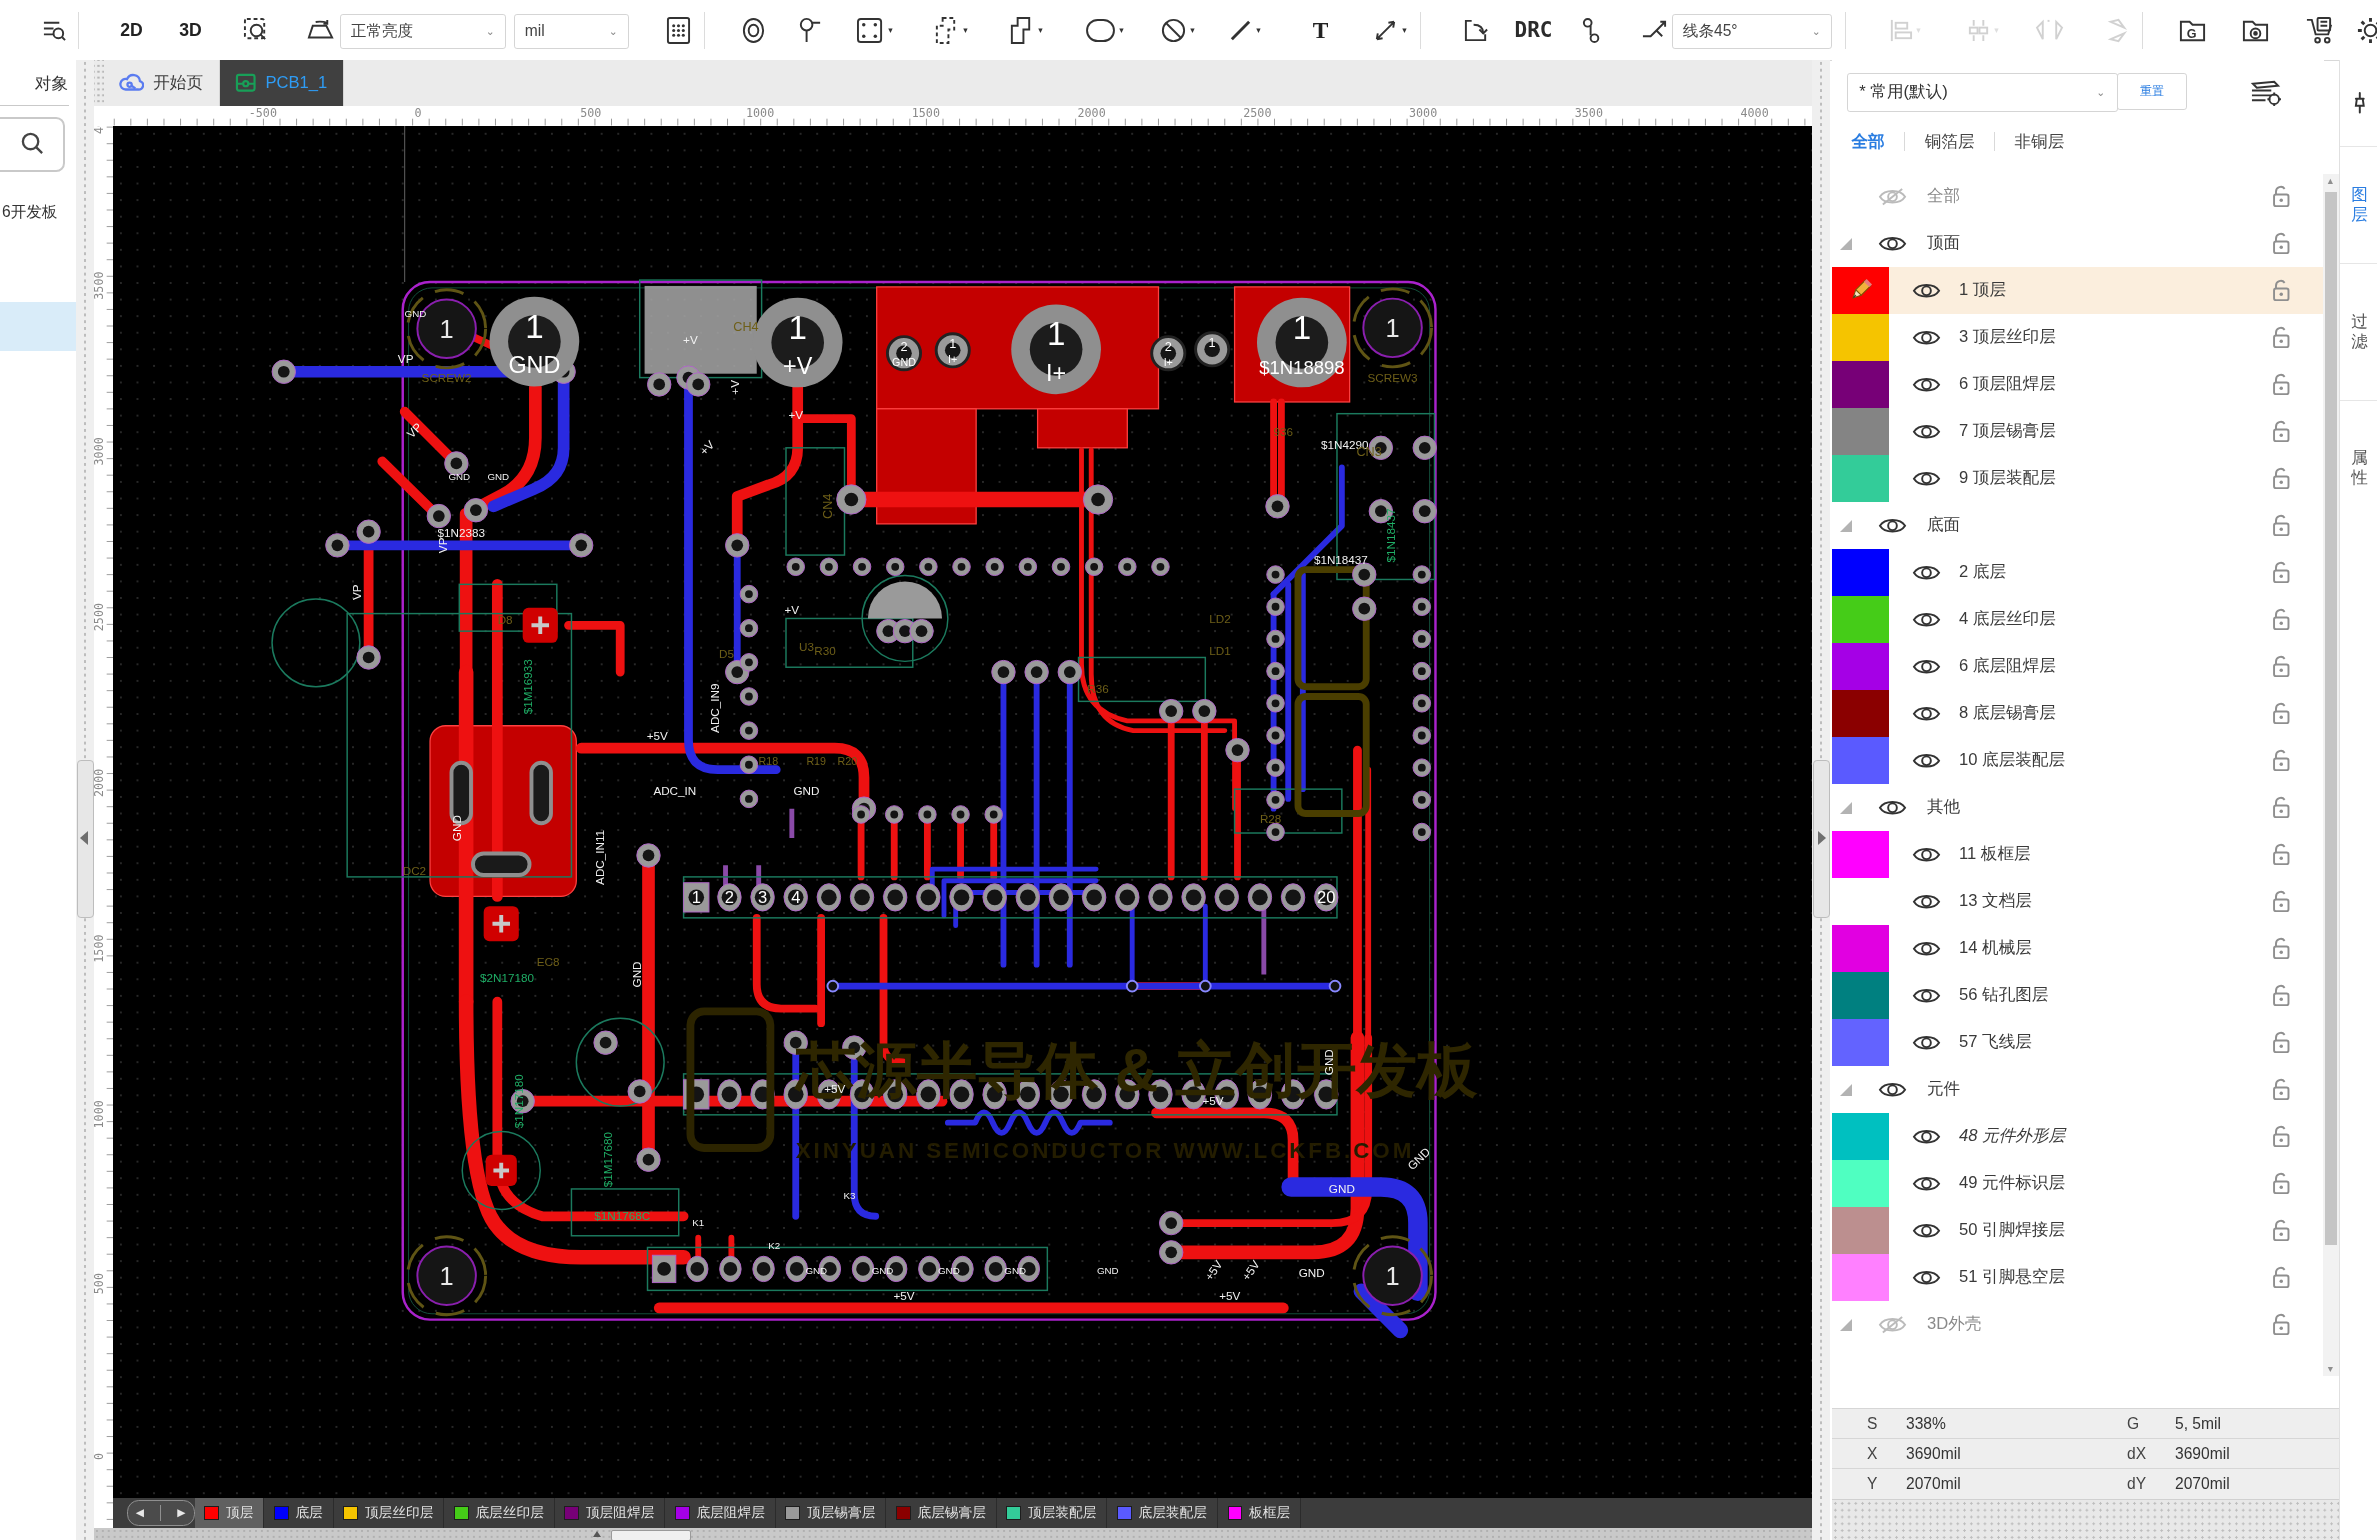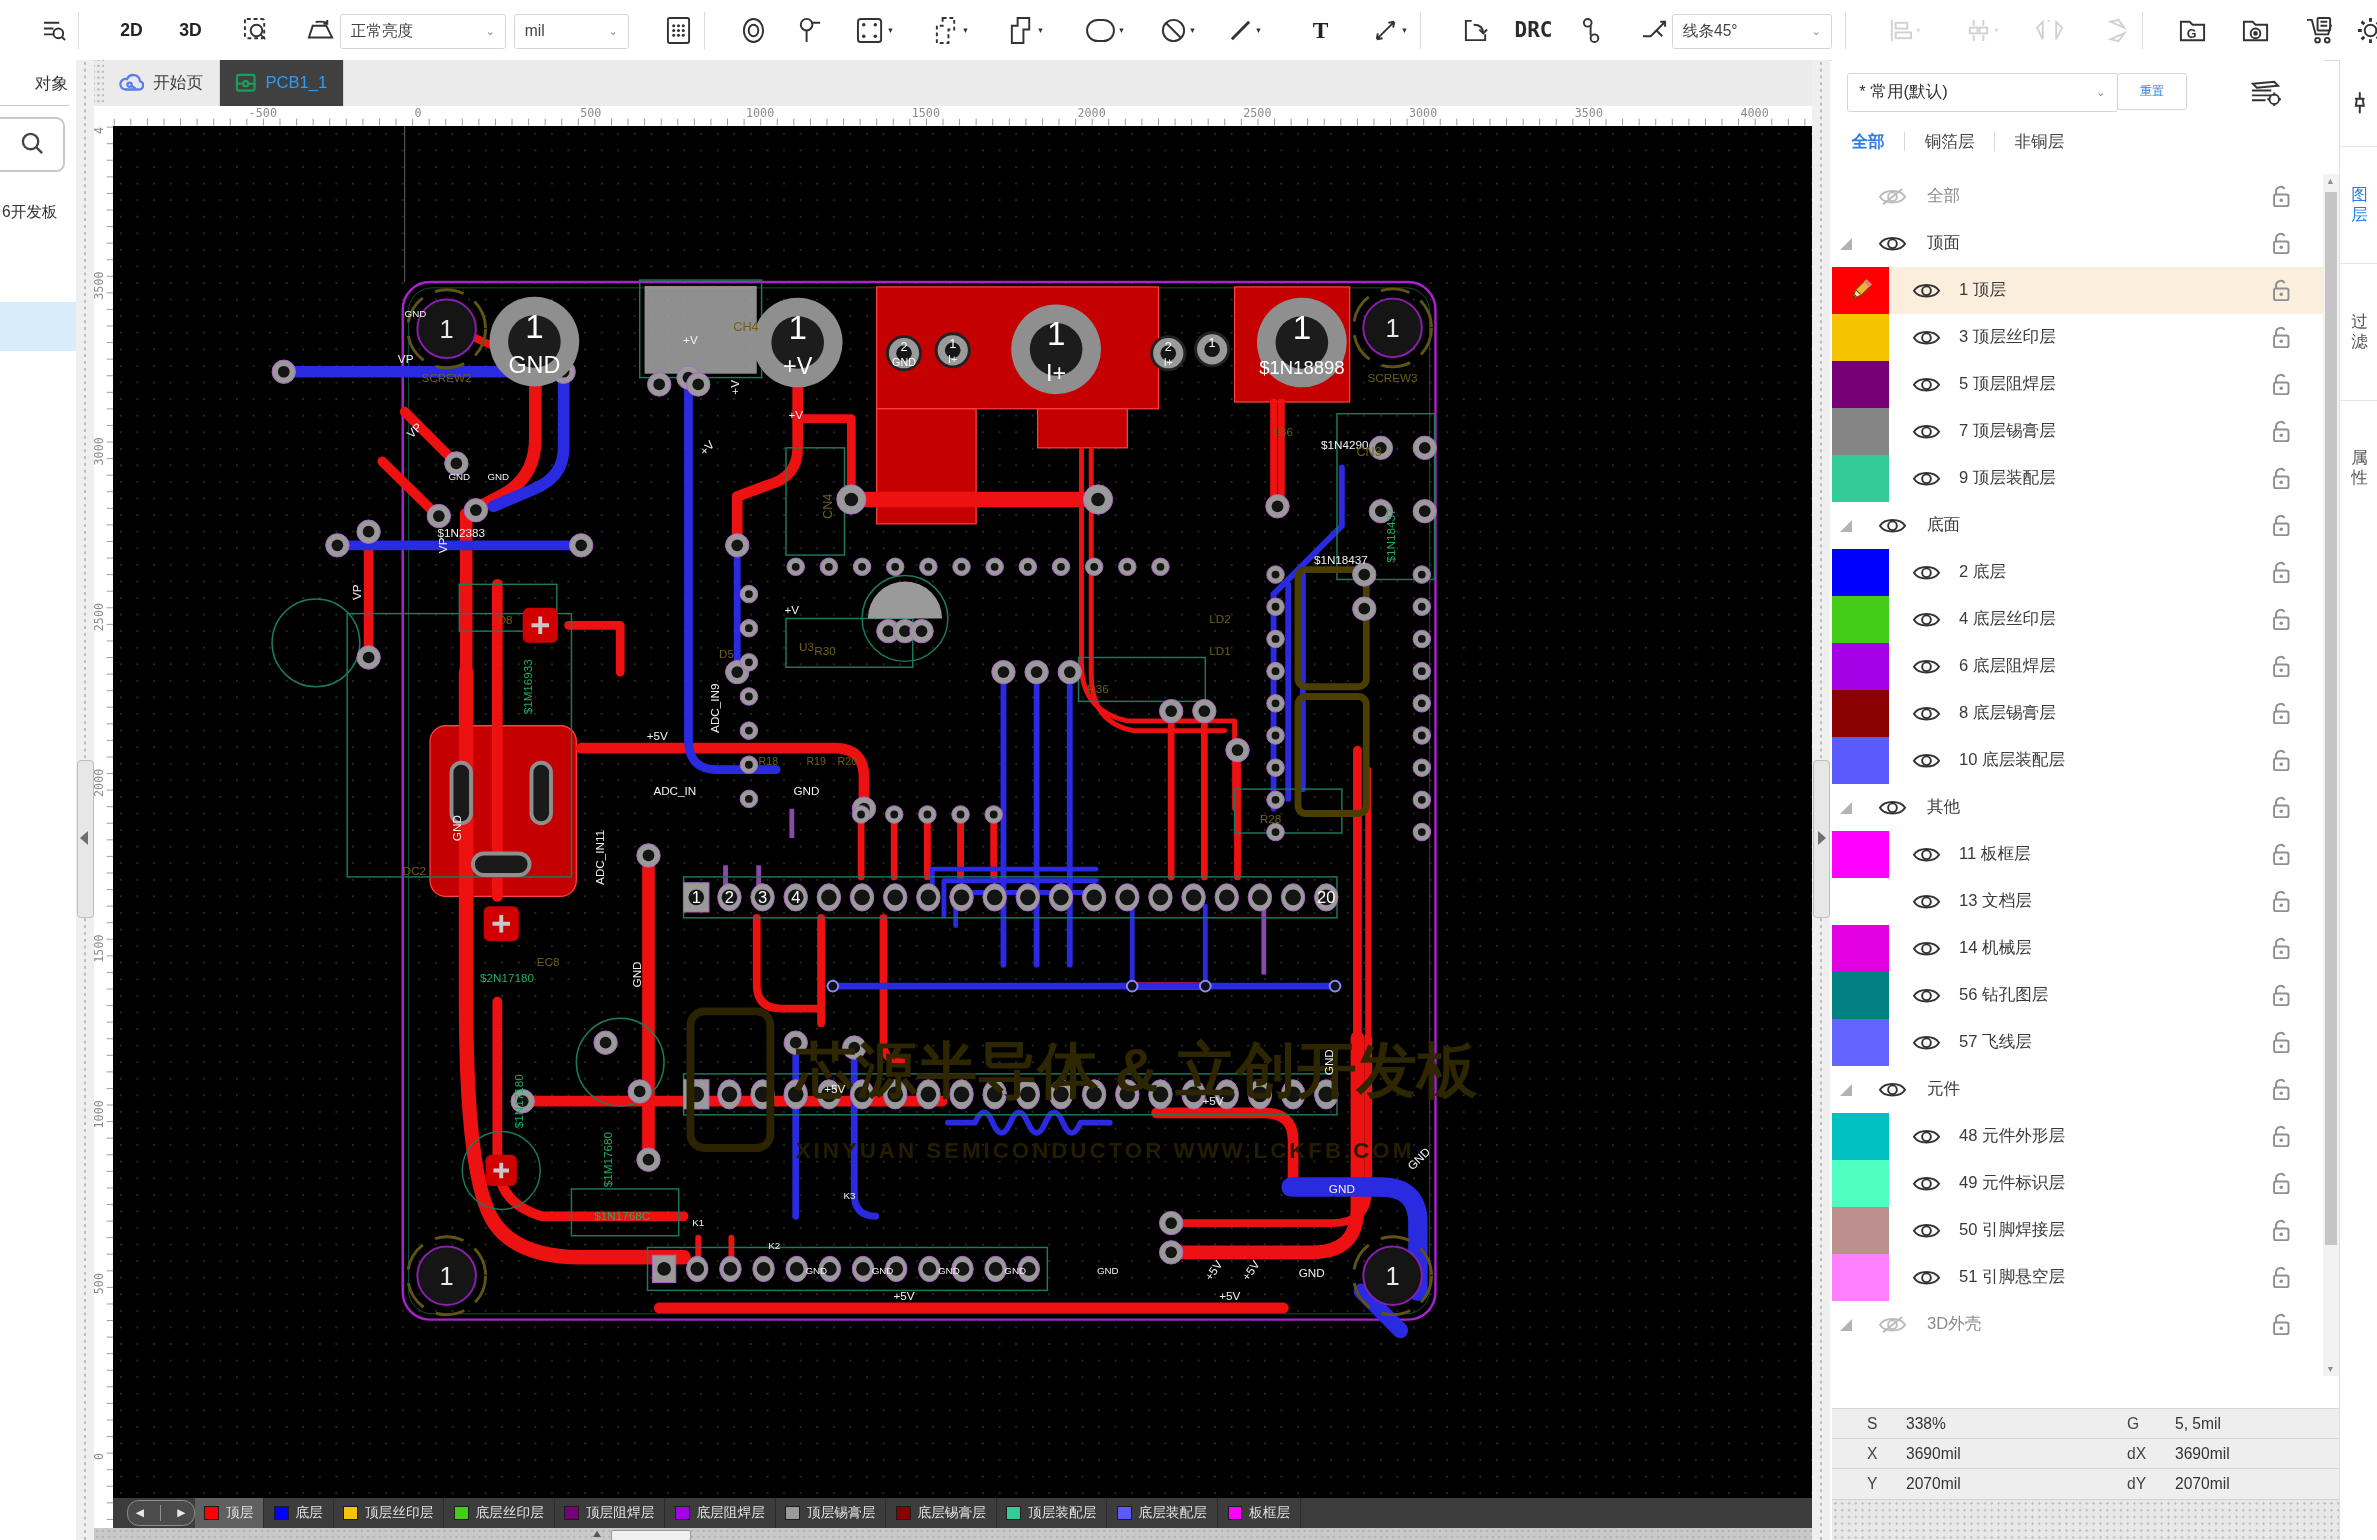--- a/index.html
+++ b/index.html
@@ -1230,21 +1230,21 @@
               <circle cx="10.5" cy="17" r="1.8" fill="#8f8f8f"></circle>
             </svg></div>
         </div>
         <div class="lrow">
           <div class="bg"></div>
           <div class="swatch" style="background: rgb(119, 0, 119);"></div>
           <div class="eye g2"><svg width="29" height="21.5" viewBox="0 0 30 22">
               <path d="M2 11 C7 3 23 3 28 11 C23 19 7 19 2 11 Z" fill="none" stroke="#333333" stroke-width="2"></path>
               <circle cx="15" cy="11" r="4.5" fill="none" stroke="#333333" stroke-width="2"></circle>
             </svg></div>
-          <div class="ltext g2" style="left: 127px;">5 顶层阻焊层</div>
+          <div class="ltext g2" style="left: 127px;">6 顶层阻焊层</div>
           <div class="lock"><svg width="21.5" height="25" viewBox="0 0 22 26">
               <path d="M5 11 V8 a5 5 0 0 1 9 -3" fill="none" stroke="#8f8f8f" stroke-width="2"></path>
               <rect x="3" y="11" width="15" height="12" rx="2" fill="none" stroke="#8f8f8f" stroke-width="2"></rect>
               <circle cx="10.5" cy="17" r="1.8" fill="#8f8f8f"></circle>
             </svg></div>
         </div>
         <div class="lrow">
           <div class="bg"></div>
           <div class="swatch" style="background: rgb(132, 132, 132);"></div>
           <div class="eye g2"><svg width="29" height="21.5" viewBox="0 0 30 22">
@@ -1454,21 +1454,21 @@
               <circle cx="10.5" cy="17" r="1.8" fill="#8f8f8f"></circle>
             </svg></div>
         </div>
         <div class="lrow">
           <div class="bg"></div>
           <div class="swatch" style="background: rgb(0, 192, 192);"></div>
           <div class="eye g2"><svg width="29" height="21.5" viewBox="0 0 30 22">
               <path d="M2 11 C7 3 23 3 28 11 C23 19 7 19 2 11 Z" fill="none" stroke="#333333" stroke-width="2"></path>
               <circle cx="15" cy="11" r="4.5" fill="none" stroke="#333333" stroke-width="2"></circle>
             </svg></div>
-          <div class="ltext g2" style="left: 127px;">48 元件外形层</div>
+          <div class="ltext g2" style="left: 127px; font-style: italic;">48 元件外形层</div>
           <div class="lock"><svg width="21.5" height="25" viewBox="0 0 22 26">
               <path d="M5 11 V8 a5 5 0 0 1 9 -3" fill="none" stroke="#8f8f8f" stroke-width="2"></path>
               <rect x="3" y="11" width="15" height="12" rx="2" fill="none" stroke="#8f8f8f" stroke-width="2"></rect>
               <circle cx="10.5" cy="17" r="1.8" fill="#8f8f8f"></circle>
             </svg></div>
         </div>
         <div class="lrow">
           <div class="bg"></div>
           <div class="swatch" style="background: rgb(79, 255, 193);"></div>
           <div class="eye g2"><svg width="29" height="21.5" viewBox="0 0 30 22">

